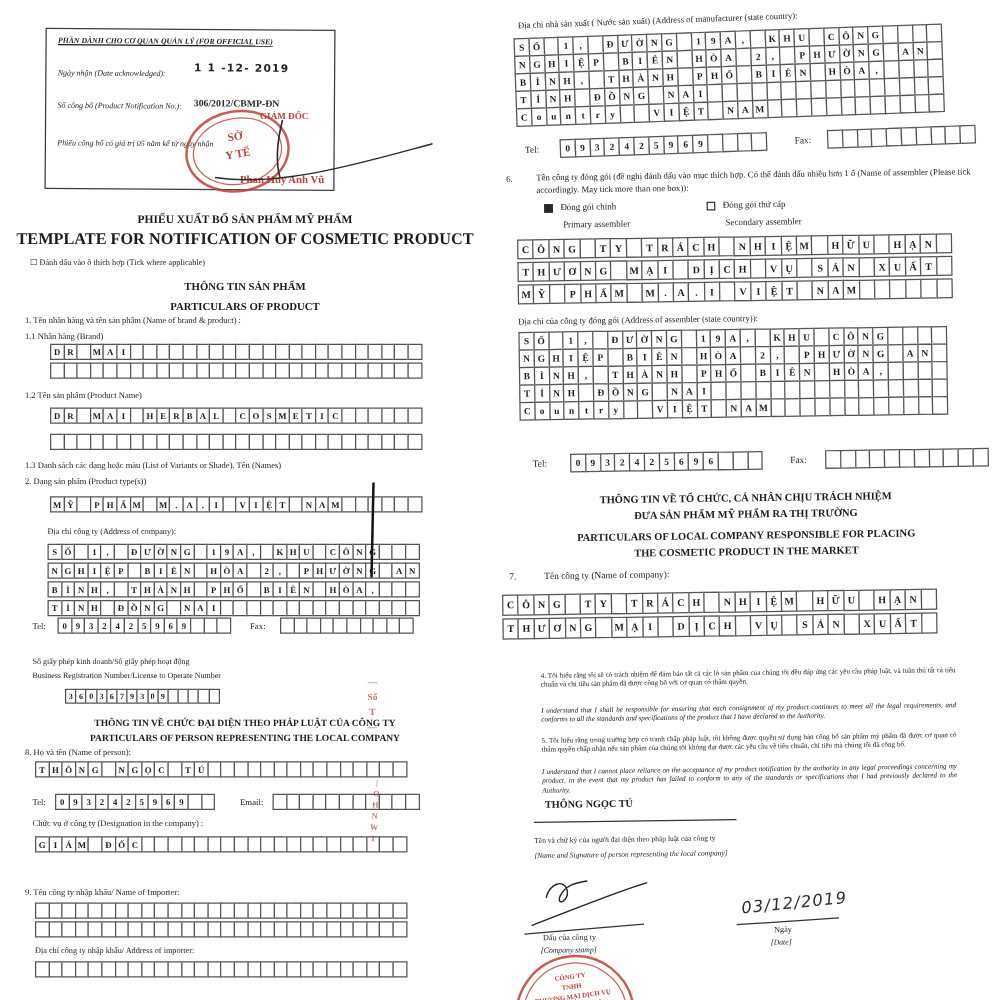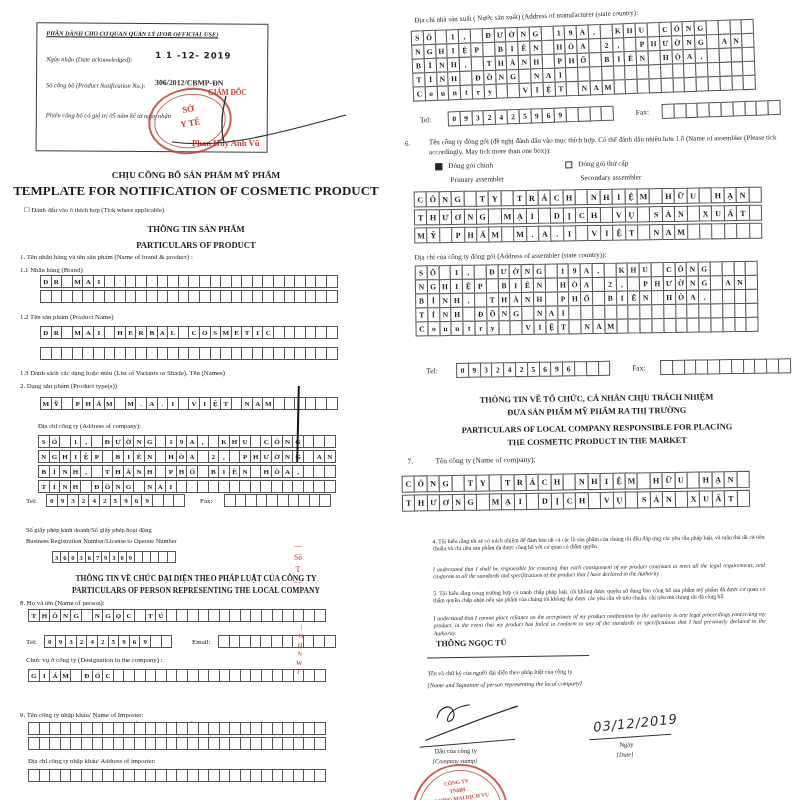--- a/index.html
+++ b/index.html
@@ -54,21 +54,21 @@
     <div class="abs b red ctr" style="top:14px;font-size:9px;">SỞ</div>
     <div class="abs b red ctr" style="top:28px;font-size:9px;">Y TẾ</div>
   </div>
   <div class="abs b red" style="left:208px;top:88px;font-size:7.3px;">GIÁM ĐỐC</div>
   <div class="abs b red" style="left:192px;top:138px;font-size:8.6px;">Phan Huy Anh Vũ</div>
   <svg class="abs" style="left:170px;top:90px;" width="180" height="62" viewBox="0 0 180 62">
     <path d="M56,6 C52,22 50,38 54,52" stroke="#2a2a2a" stroke-width="1.3" fill="none"></path>
     <path d="M2,52 C55,60 120,40 176,25" stroke="#2a2a2a" stroke-width="1.1" fill="none"></path>
   </svg>
 
-  <div class="abs b ctr" style="top:170px;font-size:9.2px;">CHỊU CÔNG BỐ SẢN PHẨM MỸ PHẨM</div>
+  <div class="abs b ctr" style="top:170px;font-size:9.2px;">PHIẾU XUẤT BỐ SẢN PHẨM MỸ PHẨM</div>
   <div class="abs b ctr" style="top:183px;font-size:13px;">TEMPLATE FOR NOTIFICATION OF COSMETIC PRODUCT</div>
   <div class="abs" style="left:24px;top:206px;font-size:6.6px;">☐ Đánh dấu vào ô thích hợp (Tick where applicable)</div>
   <div class="abs b ctr" style="top:240px;font-size:8.6px;">PARTICULARS OF PRODUCT</div>
   <div class="abs b ctr" style="top:224px;font-size:8.6px;">THÔNG TIN SẢN PHẨM</div>
 
   <div class="abs" style="left:20px;top:253px;font-size:6.8px;">1.    Tên nhãn hàng và tên sản phẩm (Name of brand &amp; product) :</div>
   <div class="abs" style="left:20px;top:266px;font-size:6.8px;">1.1   Nhãn hàng (Brand)</div>
   <div class="grid" style="left:40px;top:275px;">
       <span class="cell">D</span>
       <span class="cell">R</span>

